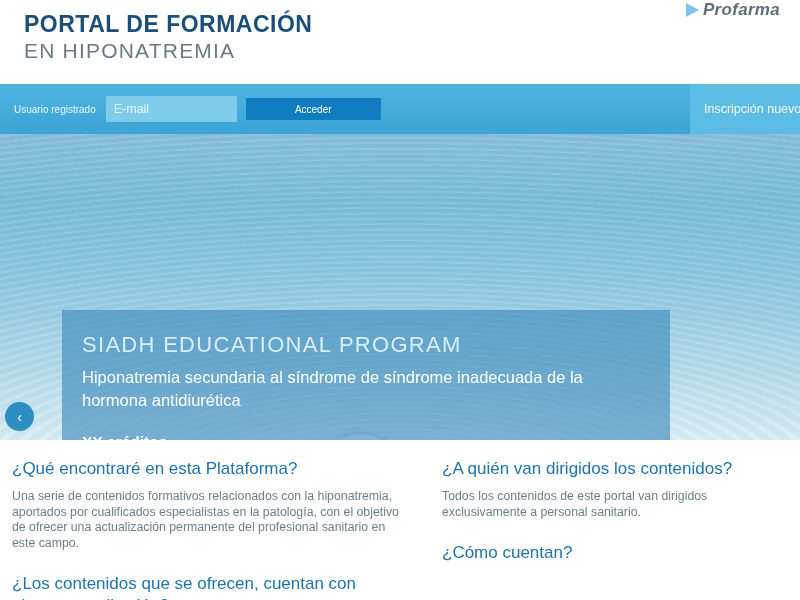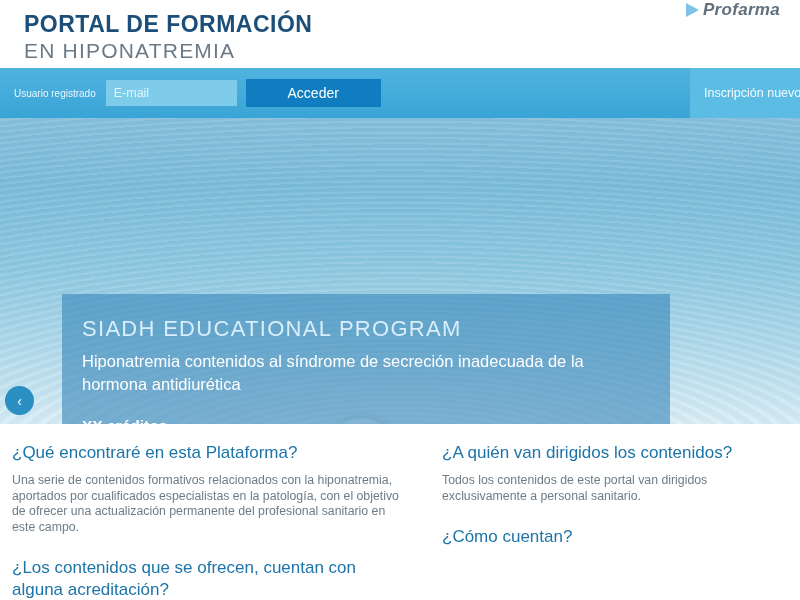--- a/index.html
+++ b/index.html
@@ -6,21 +6,21 @@
   html, body {
     width: 800px; height: 600px;
     overflow: hidden;
     font-family: "Liberation Sans", sans-serif;
     background: #ffffff;
   }
 
   
   .header {
     position: relative;
-    height: 68px;
+    height: 84px;
     background: #ffffff;
     padding: 10px 0 0 24px;
   }
   .title-line1 {
     font-size: 23px;
     font-weight: bold;
     letter-spacing: 0.5px;
     color: #1b4e78;
     line-height: 28px;
   }
@@ -74,26 +74,26 @@
     border: none;
     background: #7fcbea;
     color: #ffffff;
     font-size: 12.5px;
     padding: 0 8px;
     margin-right: 9px;
     font-family: "Liberation Sans", sans-serif;
   }
   .login-input::placeholder { color: #eaf9ff; opacity: .95; }
   .btn-acceder {
-    height: 28px;
+    height: 22px;
     width: 135px;
     background: #0f7dbf;
     border: none;
     color: #ffffff;
-    font-size: 14px;
+    font-size: 10px;
     cursor: pointer;
     font-family: "Liberation Sans", sans-serif;
   }
   .register-link {
     position: absolute;
     right: 0;
     top: 0;
     height: 50px;
     display: flex;
     align-items: center;
@@ -236,21 +236,21 @@
 </div>
 
 <div class="hero">
   <div class="hero-bg"></div>
   <div class="hero-ripples"></div>
 
   <div class="droplet"></div>
 
   <div class="hero-card">
     <div class="hero-kicker">SIADH EDUCATIONAL PROGRAM</div>
-    <div class="hero-sub">Hiponatremia contenidos al síndrome de secreción inadecuada de la hormona antidiurética</div>
+    <div class="hero-sub">Hiponatremia secundaria al síndrome de síndrome inadecuada de la hormona antidiurética</div>
     <div class="hero-credits">XX créditos</div>
   </div>
 
   <div class="arrow-prev">‹</div>
 </div>
 
 <div class="faq">
   <div class="col">
     <div class="faq-q">¿Qué encontraré en esta Plataforma?</div>
     <div class="faq-a">Una serie de contenidos formativos relacionados con la hiponatremia, aportados por cualificados especialistas en la patología, con el objetivo de ofrecer una actualización permanente del profesional sanitario en este campo.</div>

